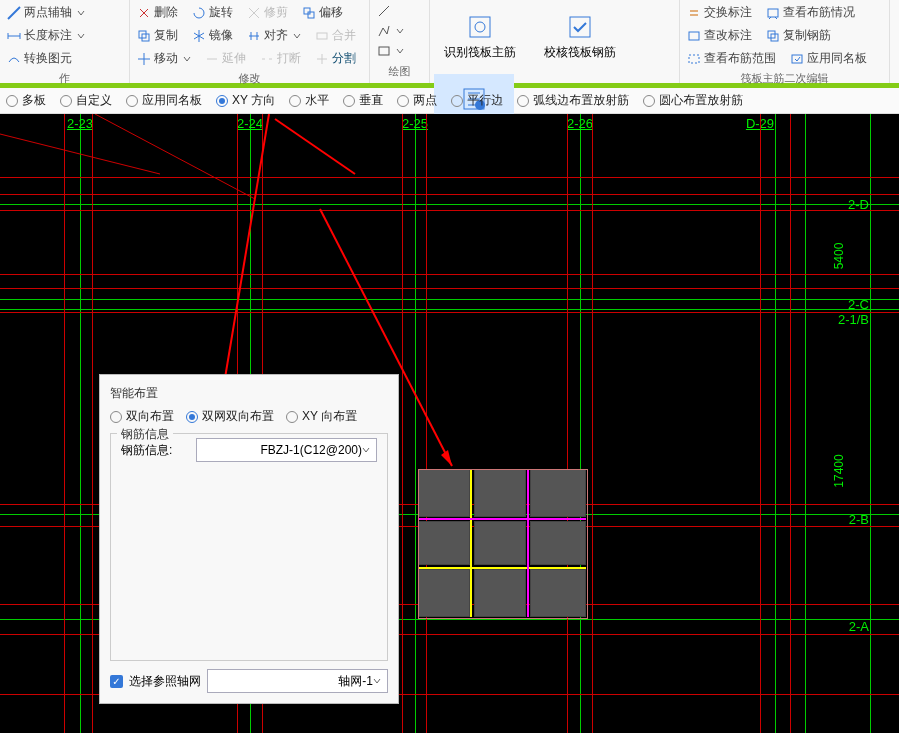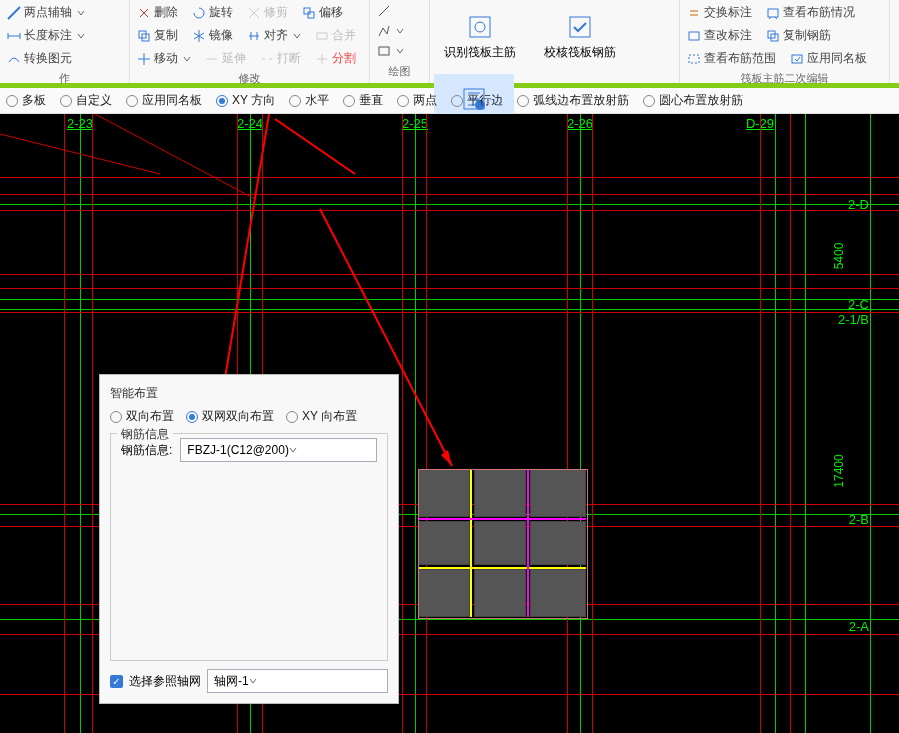--- a/index.html
+++ b/index.html
@@ -135,28 +135,28 @@
       border: 1px solid #ccc;
       padding: 4px 10px 10px;
       position: relative;
       flex: 1;
     }
     .fieldset-legend {
       position: absolute; top: -8px; left: 6px;
       background: #f8f8f8; padding: 0 4px; font-size: 12px; color: #333;
     }
     .field-row {
-      display: flex; align-items: center; gap: 8px; margin-bottom: 8px;
+      display: flex; align-items: center; gap: 24px; margin-bottom: 8px;
     }
     .combo {
       flex: 1;
       border: 1px solid #aab;
       background: #fff;
       height: 24px;
-      display: flex; align-items: center; justify-content: flex-start;
+      display: flex; align-items: center; justify-content: flex-end;
       padding: 0 6px;
       cursor: pointer;
     }
     .checkbox-row {
       display: flex; align-items: center; gap: 6px; margin-top: 8px;
     }
     .checkbox-box {
       width: 13px; height: 13px; background: #3478d8; color: #fff;
       display: flex; align-items: center; justify-content: center; font-size: 10px;
       border-radius: 2px;
@@ -279,21 +279,21 @@
             <path d="M2 7 H12" stroke="#ccc"></path>
           </svg>
           <span>延伸</span>
         </div>
       <div class="ribbon-btn" style="color:#bbb">
           <svg class="icon-svg">
             <path d="M2 7 H5 M9 7 H12" stroke="#ccc"></path>
           </svg>
           <span>打断</span>
         </div>
-      <div class="ribbon-btn" style="color:#ef4444">
+      <div class="ribbon-btn" style="color:#0c4a6e">
           <svg class="icon-svg">
             <path d="M7 2 V12 M2 7 H12" stroke="#ccc"></path>
           </svg>
           <span>分割</span>
         </div>
     </div>
     <div class="ribbon-group-title">修改</div>
   </div>
 
   <div class="ribbon-group" style="width:60px">

